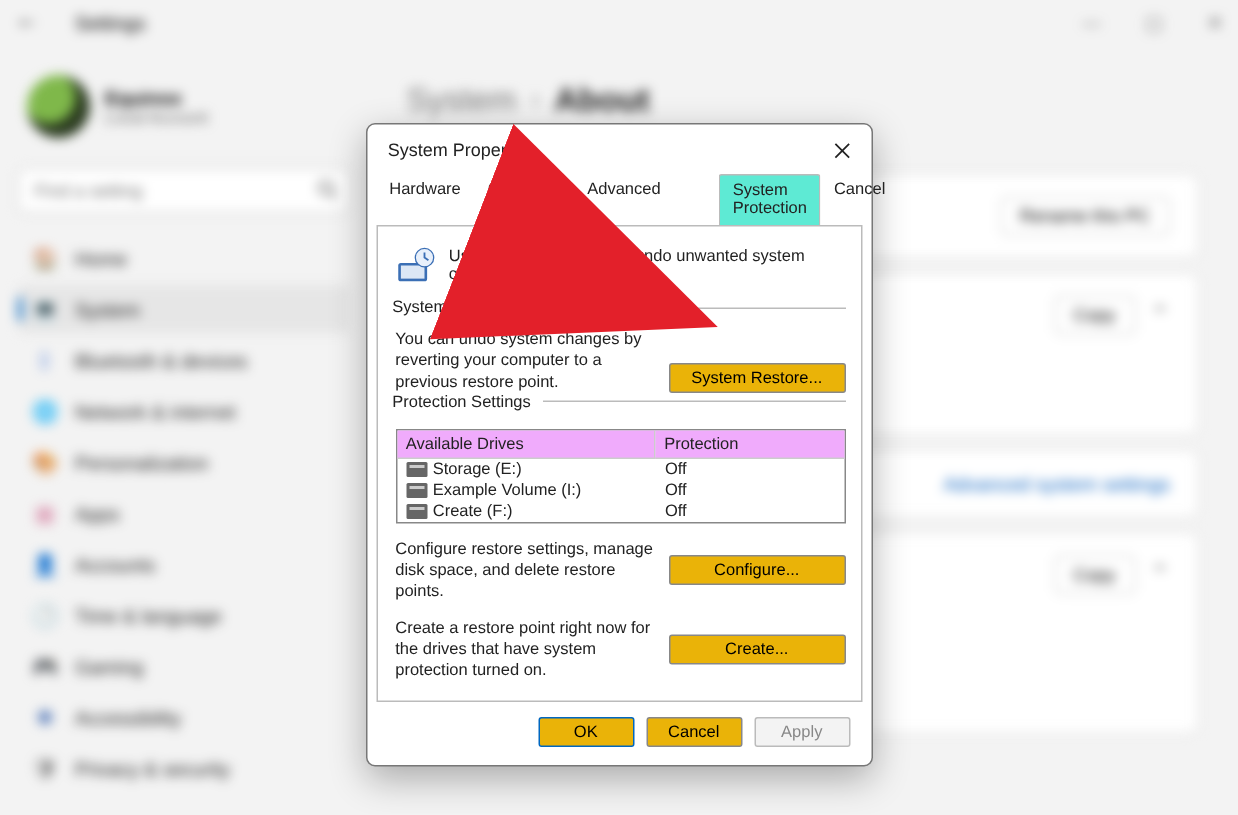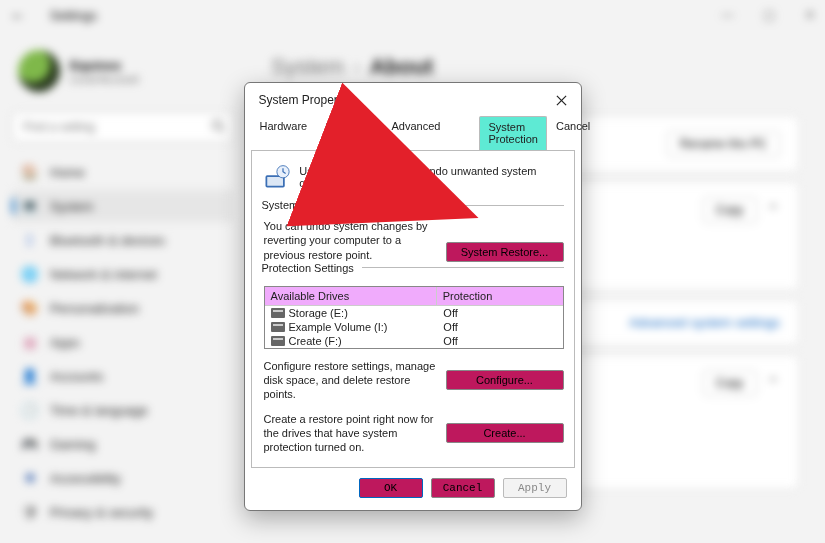--- a/index.html
+++ b/index.html
@@ -54,39 +54,39 @@
   .tab-body { border: 1px solid #bbb; margin: 0 6px; padding: 8px 10px 12px; }
   .intro-row { display: flex; align-items: center; gap: 8px; padding: 2px 0 6px; }
   .shield-ico { width: 32px; height: 32px; display: inline-flex; align-items: center; justify-content: center; font-size: 22px; }
 
   .group { }
   .group-label { font-size: 11px; color: #222; display: flex; align-items: center; margin-bottom: 6px; }
   .group-label::after { content: ""; flex: 1; height: 1px; background: #bbb; margin-left: 8px; }
   .group-body { padding: 2px 0 0 2px; }
   .restore-row { display: flex; align-items: flex-end; gap: 10px; }
   .restore-row p { flex: 1; line-height: 1.3; }
-  .win-btn { border: 1px solid #888; background: #be185d; padding: 3px 0; font-size: 11px; border-radius: 2px; cursor: pointer; text-align: center; }
+  .win-btn { border: 1px solid #888; background: #eab308; padding: 3px 0; font-size: 11px; border-radius: 2px; cursor: pointer; text-align: center; }
   .win-btn.small { width: 118px; }
 
   .drives-table { border: 1px solid #888; margin-top: 4px; }
   .drives-head { display: flex; }
   .drives-head .col { border: 1px solid #ccc; border-top: none; border-left: none; padding: 3px 6px; background: #f0abfc; }
   .drives-head .col:first-child { flex: 1.4; }
   .drives-head .col:last-child { flex: 1; border-right: none; }
   .drive-row { display: flex; padding: 1px 0; }
   .drive-row .c1 { flex: 1.4; display: flex; align-items: center; gap: 4px; padding-left: 6px; }
   .drive-row .c2 { flex: 1; padding-left: 6px; }
   .disk-ico { width: 14px; height: 10px; background: #666; border-radius: 1px; display: inline-block; position: relative; }
   .disk-ico::after { content: ""; position: absolute; left: 2px; right: 2px; top: 2px; height: 2px; background: #ccc; }
 
   .action-row { display: flex; align-items: center; gap: 10px; margin-top: 10px; }
   .action-row p { flex: 1; line-height: 1.3; }
 
   .dlg-footer { display: flex; justify-content: flex-end; gap: 8px; padding: 10px 14px 12px; }
-  .dlg-footer .win-btn { width: 64px; font-family: Liberation Mono, monospace; }
+  .dlg-footer .win-btn { width: 64px; }
   .dlg-footer .win-btn.primary { border-color: #0067c0; }
   .dlg-footer .win-btn.disabled { color: #888; border-color: #bbb; background: #f3f3f3; }
 
   
   .arrow-svg { position: absolute; left: 0; top: 0; pointer-events: none; }
 
   svg.ico { width: 14px; height: 14px; }
 </style>
 </head>
 <body>

